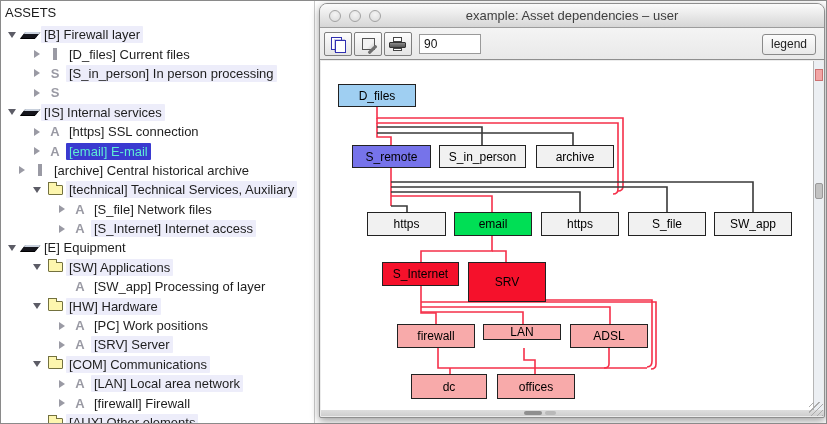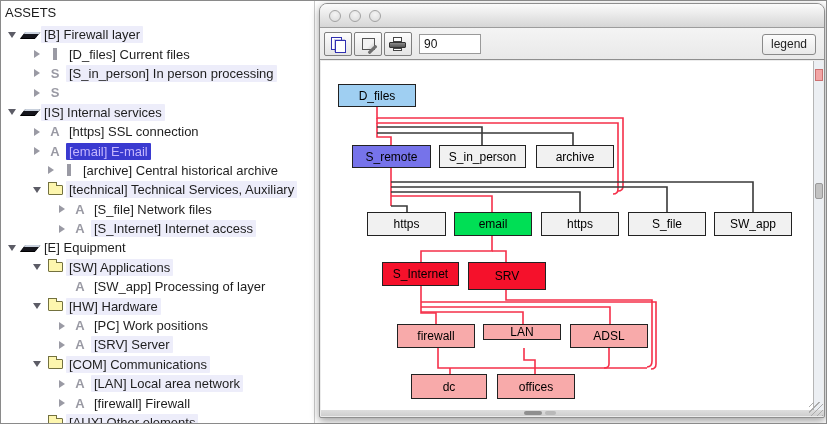--- a/index.html
+++ b/index.html
@@ -17,21 +17,21 @@
   .tri-open{width:0;height:0;border-left:4.5px solid transparent;border-right:4.5px solid transparent;border-top:6px solid #5c5c66;}
   .tri-closed{width:0;height:0;border-top:4.5px solid transparent;border-bottom:4.5px solid transparent;border-left:6px solid #9a9aa4;}
   .tw-icon{width:22px;flex:0 0 22px;display:flex;justify-content:center;align-items:center;}
   .icon-layer{width:15px;height:6px;background:#15151c;transform:skewX(-38deg);border-top:2px solid #c8d0dc;box-shadow:0 1px 0 #000;}
   .icon-folder{position:relative;width:15px;height:10px;background:#fdf6ae;border:1px solid #73713f;border-radius:1px;}
   .icon-folder::before{content:"";position:absolute;left:-1px;top:-4px;width:7px;height:3px;background:#fdf6ae;border:1px solid #73713f;border-bottom:none;}
   .icon-letter{font-size:13px;font-weight:bold;color:#9a9aa4;line-height:1;}
   .icon-bar{width:4px;height:12px;background:#9a9aa4;}
   .tw-label{font-size:13px;color:#1e1e1e;padding:1px 3px;border-radius:1px;}
   .tw-label.hl{background:#ededfa;}
-  .tw-label.sel{background:#3a3ad0;color:#c4b5fd;}
+  .tw-label.sel{background:#3a3ad0;color:#5eead4;}
 
   
   .win{position:absolute;left:318px;top:2px;width:506px;height:415px;background:#ececec;
        border:1px solid #8f8f8f;border-radius:8px 8px 2px 2px;
        box-shadow:0 3px 9px rgba(0,0,0,0.38);}
   .titlebar{position:relative;height:24px;border-radius:7px 7px 0 0;
        background:linear-gradient(#fbfbfb,#d6d6d6);border-bottom:1px solid #9c9c9c;}
   .traffic{position:absolute;left:9px;top:6px;display:flex;gap:8px;}
   .traffic .dot{width:12px;height:12px;border-radius:50%;border:1px solid #a3a3a3;
        background:radial-gradient(circle at 50% 35%,#f4f4f4,#d9d9d9);}
@@ -134,21 +134,21 @@
         </div>
         <div class="tree-row" style="padding-left: 29px;">
           <div class="tw-arrow">
             <div class="tri-closed"></div>
           </div>
           <div class="tw-icon">
             <div class="icon-letter">A</div>
           </div>
           <div class="tw-label sel">[email] E-mail</div>
         </div>
-        <div class="tree-row" style="padding-left: 43px;">
+        <div class="tree-row" style="padding-left: 14px;">
           <div class="tw-arrow">
             <div class="tri-closed"></div>
           </div>
           <div class="tw-icon">
             <div class="icon-bar"></div>
           </div>
           <div class="tw-label">[archive] Central historical archive</div>
         </div>
         <div class="tree-row" style="padding-left: 29px;">
           <div class="tw-arrow">
@@ -267,20 +267,21 @@
     <div class="tree-divider"></div>
   </div>
 
   <div class="win">
     <div class="titlebar">
       <div class="traffic">
         <div class="dot"></div>
         <div class="dot"></div>
         <div class="dot"></div>
       </div>
+      <div class="win-title">example: Asset dependencies – user</div>
     </div>
 
     <div class="toolbar">
       <div class="tb-btn" style="left:4px;">
         <div class="ic-copy"></div>
       </div>
       <div class="tb-btn" style="left:34px;">
         <div class="ic-export"></div>
       </div>
       <div class="tb-btn" style="left:64px;">
@@ -322,21 +323,21 @@
     <div class="node" style="left: 17px; top: 23px; width: 78px; height: 23px; background: rgb(159, 207, 242);">D_files</div>
         <div class="node" style="left: 31px; top: 84px; width: 79px; height: 23px; background: rgb(118, 115, 234);">S_remote</div>
         <div class="node" style="left: 118px; top: 84px; width: 87px; height: 23px; background: rgb(241, 241, 241);">S_in_person</div>
         <div class="node" style="left: 215px; top: 84px; width: 78px; height: 23px; background: rgb(241, 241, 241);">archive</div>
         <div class="node" style="left: 46px; top: 151px; width: 79px; height: 24px; background: rgb(241, 241, 241);">https</div>
         <div class="node" style="left: 133px; top: 151px; width: 78px; height: 24px; background: rgb(0, 223, 85);">email</div>
         <div class="node" style="left: 220px; top: 151px; width: 78px; height: 24px; background: rgb(241, 241, 241);">https</div>
         <div class="node" style="left: 307px; top: 151px; width: 78px; height: 24px; background: rgb(241, 241, 241);">S_file</div>
         <div class="node" style="left: 393px; top: 151px; width: 78px; height: 24px; background: rgb(241, 241, 241);">SW_app</div>
         <div class="node" style="left: 61px; top: 201px; width: 77px; height: 24px; background: rgb(245, 17, 43);">S_Internet</div>
-        <div class="node" style="left: 147px; top: 201px; width: 78px; height: 28px; background: rgb(245, 17, 43);">SRV</div>
+        <div class="node" style="left: 147px; top: 201px; width: 78px; height: 40px; background: rgb(245, 17, 43);">SRV</div>
         <div class="node" style="left: 76px; top: 263px; width: 78px; height: 24px; background: rgb(248, 170, 170);">firewall</div>
         <div class="node" style="left: 162px; top: 263px; width: 78px; height: 16px; background: rgb(248, 170, 170);">LAN</div>
         <div class="node" style="left: 249px; top: 263px; width: 78px; height: 24px; background: rgb(248, 170, 170);">ADSL</div>
         <div class="node" style="left: 90px; top: 313px; width: 76px; height: 25px; background: rgb(248, 170, 170);">dc</div>
         <div class="node" style="left: 176px; top: 313px; width: 78px; height: 25px; background: rgb(248, 170, 170);">offices</div>
       </div>
 
     <div class="vscroll">
       <div class="vs-mark"></div>
       <div class="vs-thumb"></div>

